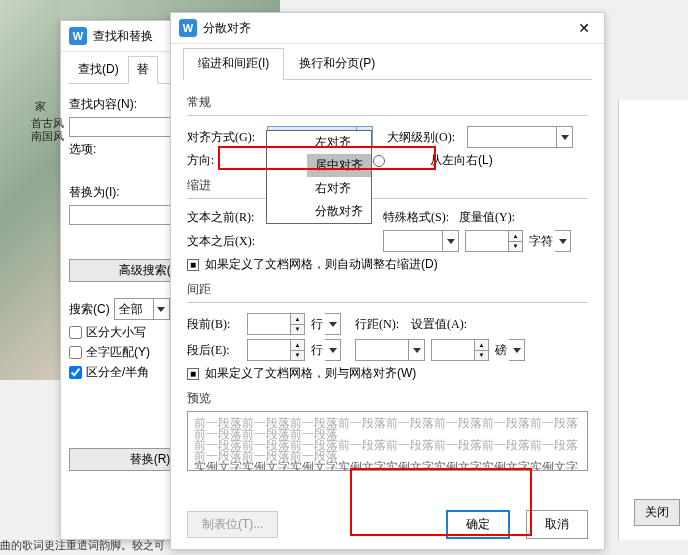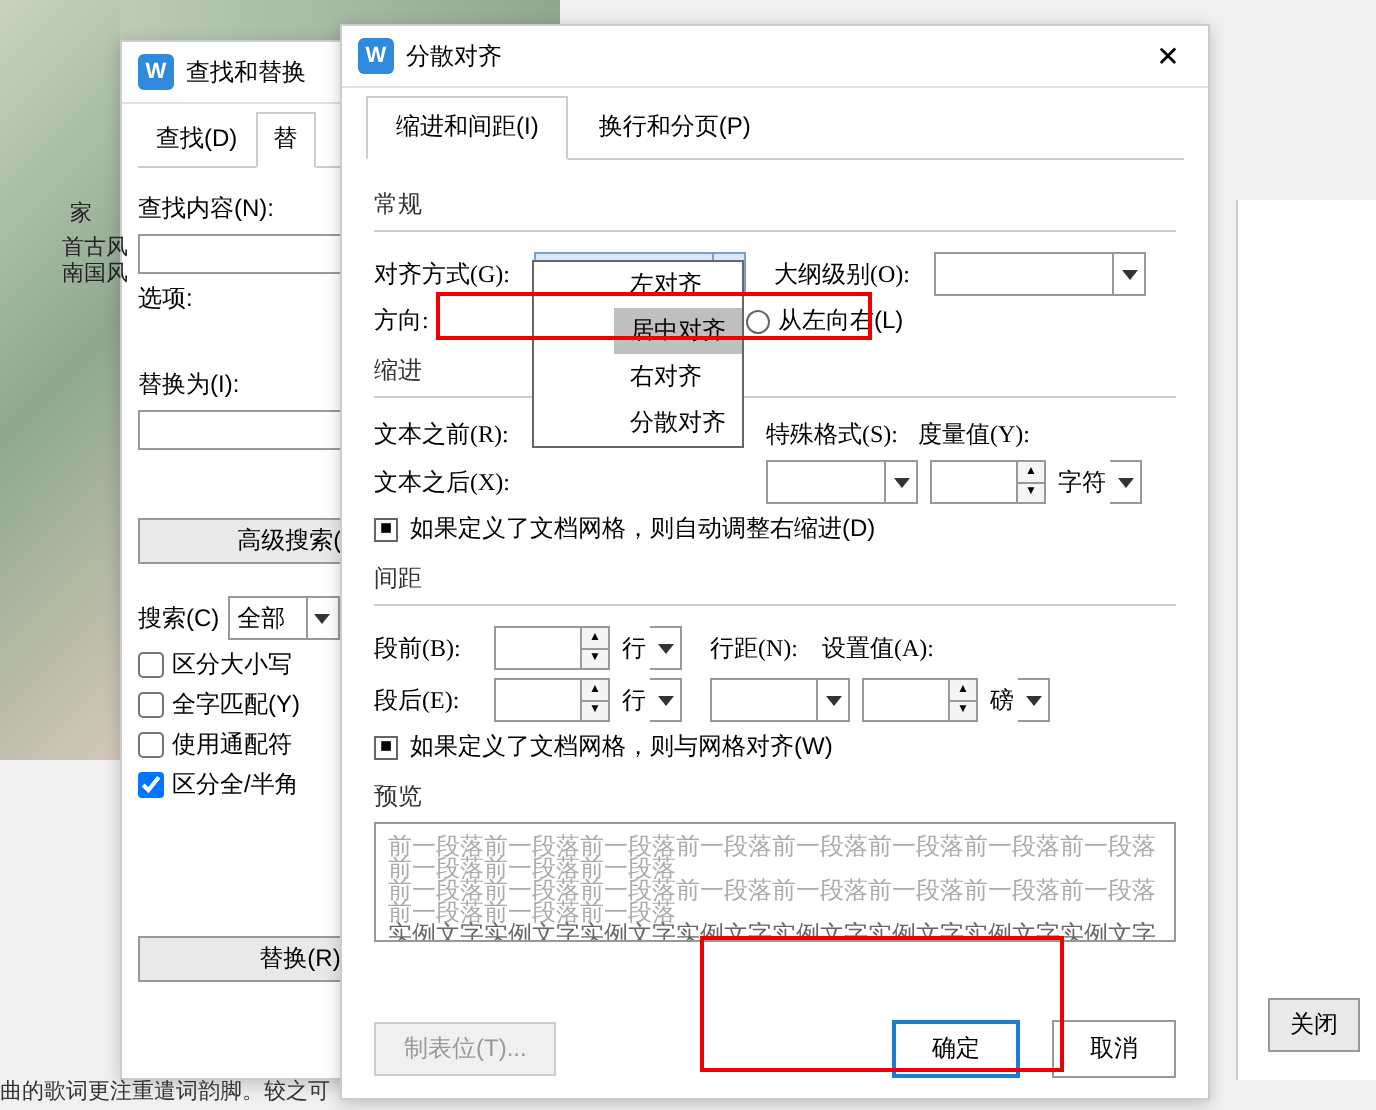--- a/index.html
+++ b/index.html
@@ -39,21 +39,21 @@
 .combo-input { border: 1px solid #7a9fd4; background: #dbe8f7; height: 22px; width: 90px; padding: 0 4px; }
 .combo-input.plain { background: #fff; border: 1px solid #999; }
 .combo-btn { width: 16px; height: 22px; border: 1px solid #7a9fd4; border-left: none; background: #dbe8f7; display: flex; align-items: center; justify-content: center; }
 .combo-btn.plain { background: #fff; border: 1px solid #999; border-left: none; }
 .triangle { width: 0; height: 0; border-left: 4px solid transparent; border-right: 4px solid transparent; border-top: 5px solid #333; }
 .spin { width: 60px; height: 22px; display: flex; }
 .spin input { width: 44px; border: 1px solid #999; padding: 0 3px; }
 .spin-btns { display: flex; flex-direction: column; width: 14px; }
 .spin-btn { flex: 1; border: 1px solid #999; border-left: none; background: #f5f5f5; font-size: 6px; display: flex; align-items: center; justify-content: center; }
 .spin-btn:first-child { border-bottom: none; }
-.radio { display: flex; align-items: center; margin-right: 12px; }
+.radio { display: flex; align-items: center; margin-right: 12px; gap: 41px; }
 .radio-circle { width: 12px; height: 12px; border: 1px solid #666; border-radius: 50%; margin-right: 4px; }
 .check-box { width: 12px; height: 12px; border: 1px solid #666; margin-right: 6px; display: inline-flex; align-items: center; justify-content: center; font-size: 10px; }
 
 .dropdown-list { position: absolute; background: #fff; border: 1px solid #666; z-index: 100; width: 106px; padding-left: 40px; }
 .dropdown-item { padding: 3px 8px; }
 .dropdown-item.hover { background: #bfbfbf; color: #000; }
 
 .red-box { position: absolute; border: 2px solid #e00; pointer-events: none; z-index: 200; }
 
 .preview-box { border: 1px solid #999; height: 60px; padding: 6px; font-size: 8px; color: #aaa; line-height: 11px; overflow: hidden; }
@@ -112,24 +112,20 @@
     </div>
     <div class="chk">
         <input type="checkbox" style="">
         <span>区分大小写</span>
       </div>
     <div class="chk">
         <input type="checkbox" style="">
         <span>全字匹配(Y)</span>
       </div>
     <div class="chk">
-        <input type="checkbox" style="">
-        <span>使用通配符</span>
-      </div>
-    <div class="chk">
         <input type="checkbox" checked="" style="">
         <span>区分全/半角</span>
       </div>
     <div style="height:60px"></div>
     <button class="btn small">替换(R)</button>
   </div>
 </div>
 
 <div class="window para-window">
   <div class="titlebar">

